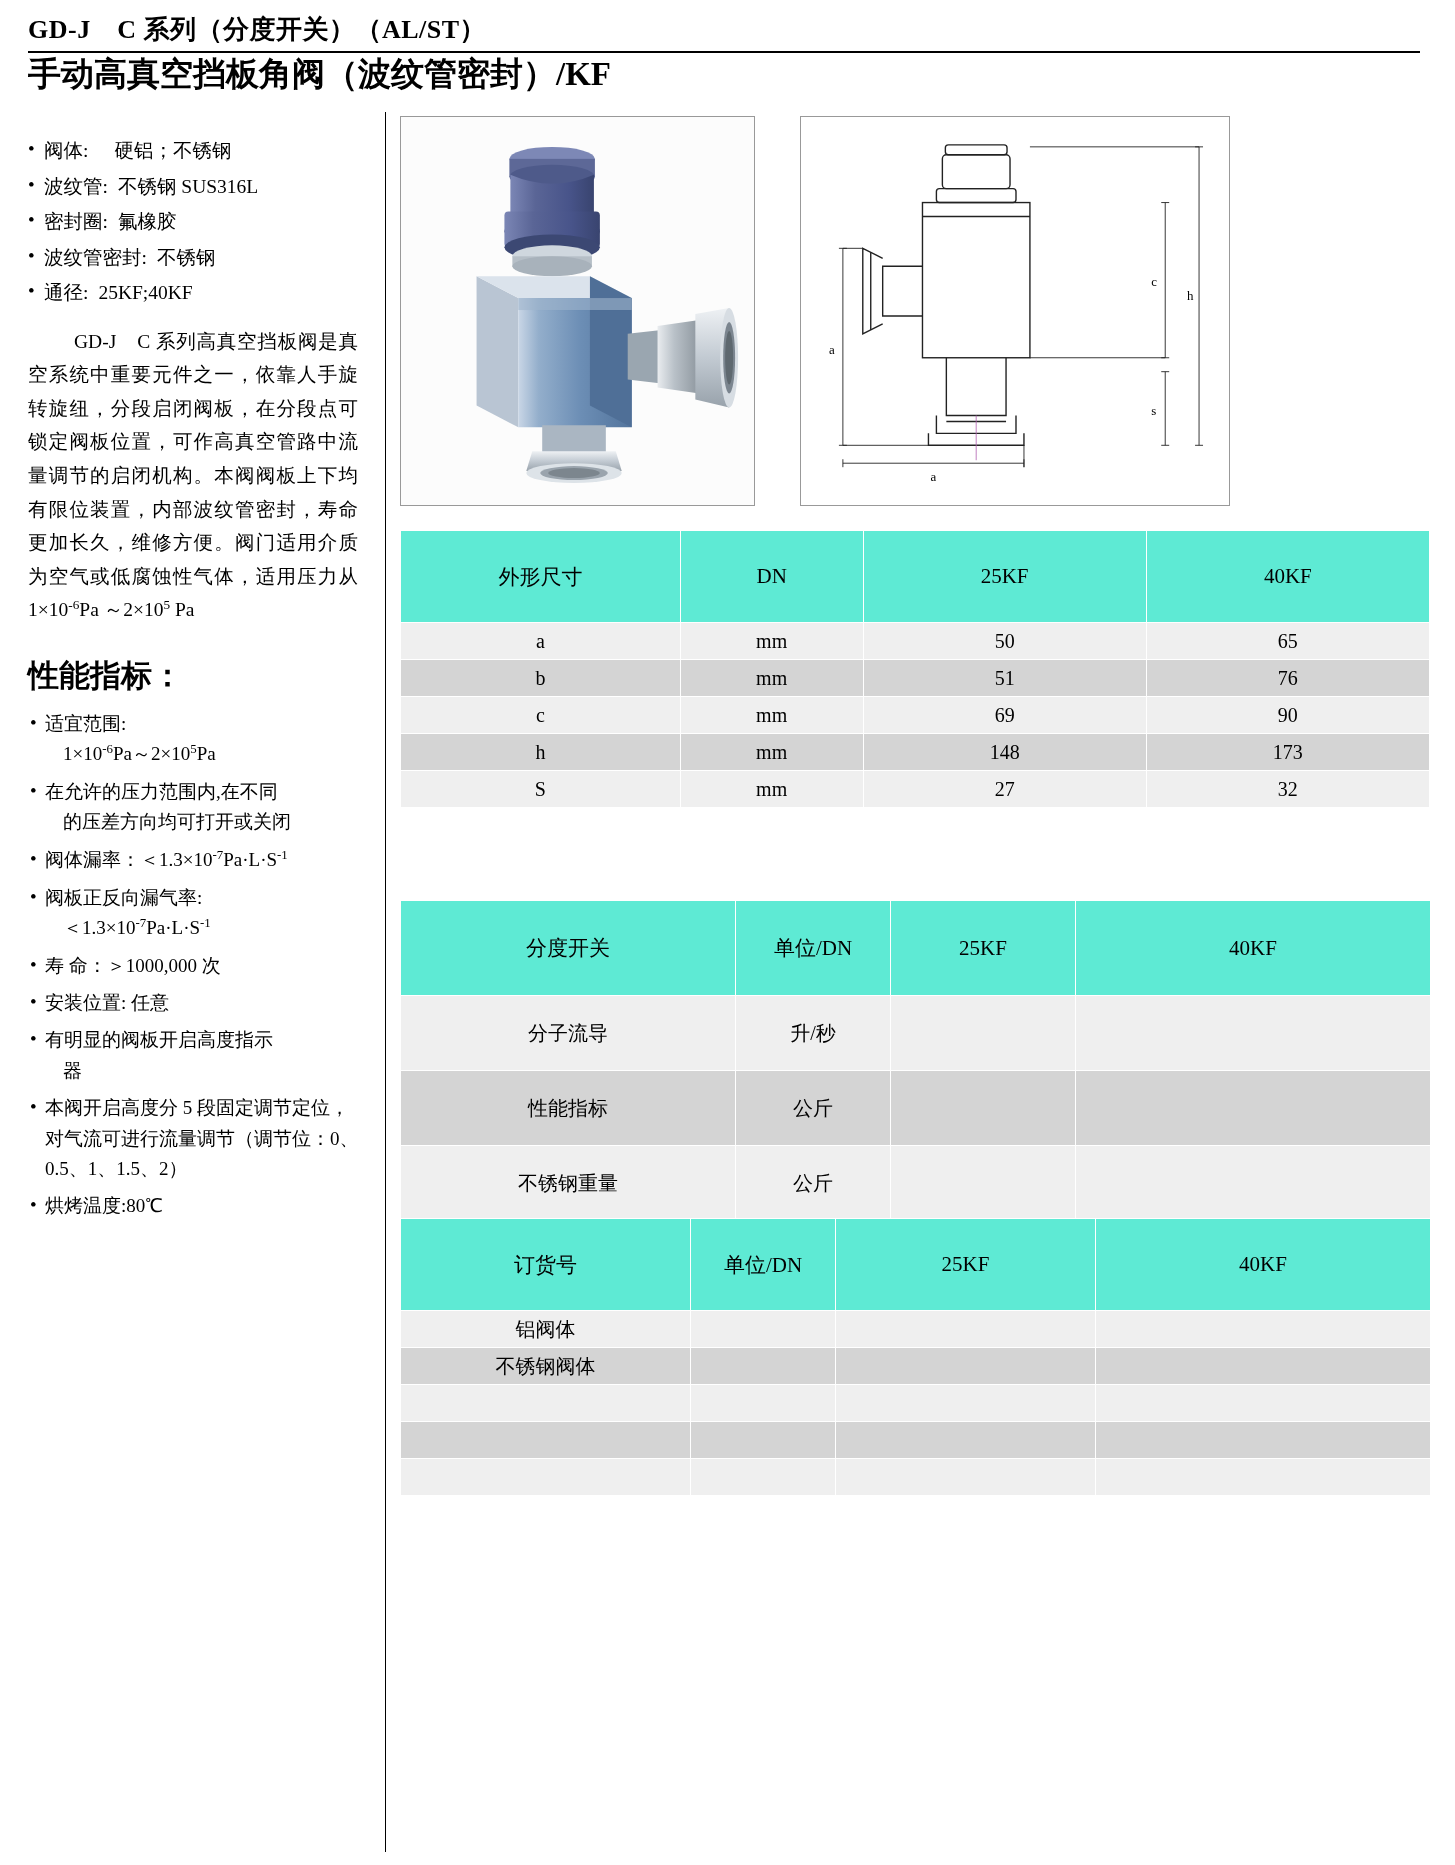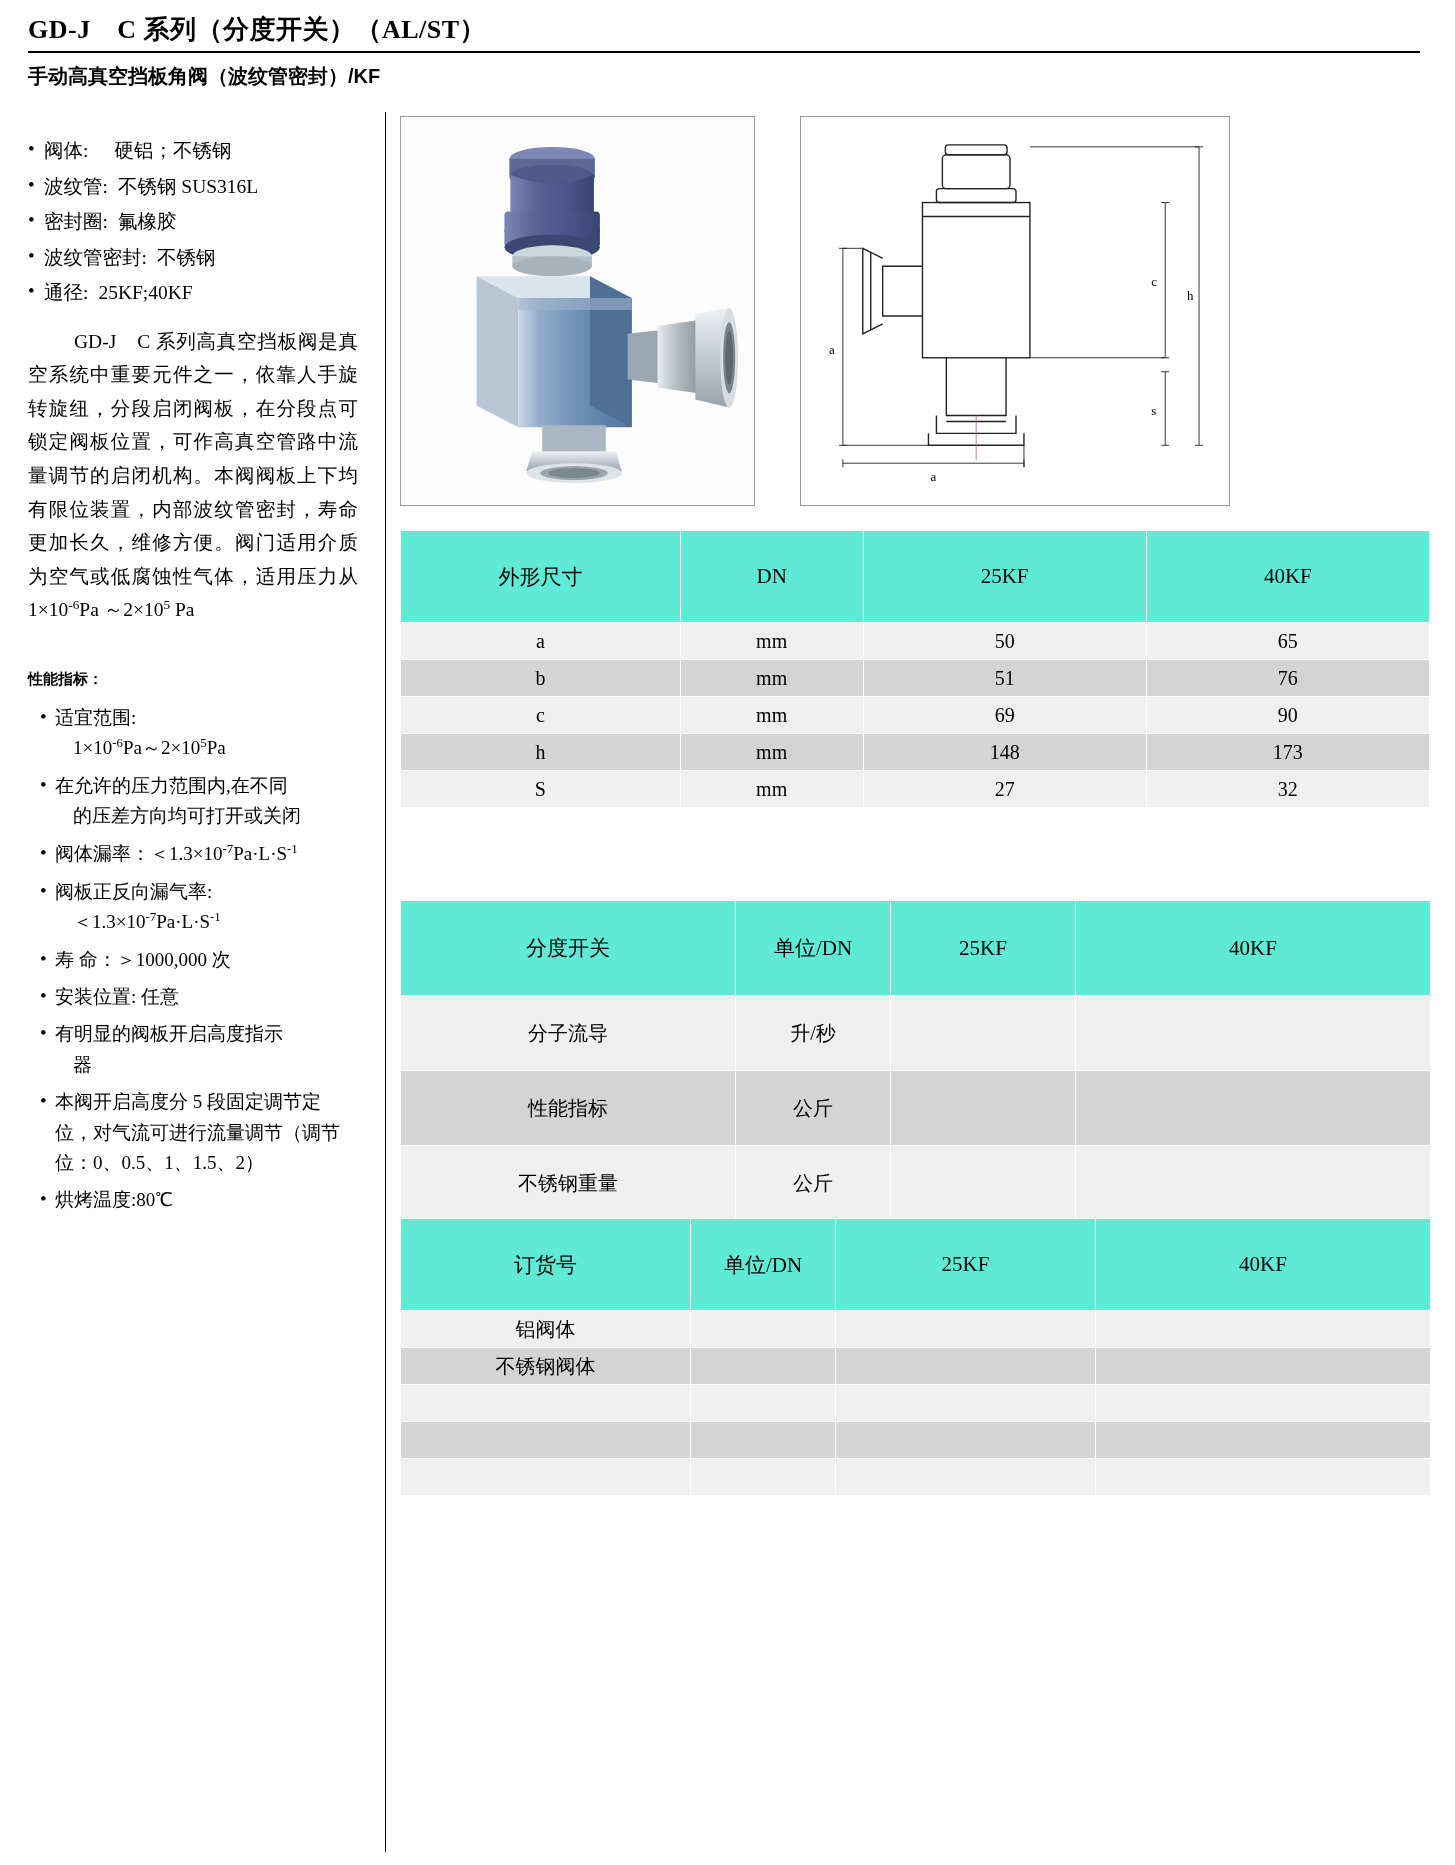--- a/index.html
+++ b/index.html
@@ -24,24 +24,23 @@
     letter-spacing: 0.5px;
     line-height: 1.25;
     white-space: nowrap;
   }
   .title-rule {
     border-bottom: 2px solid #000;
     margin-top: 4px;
     width: 1392px;
   }
   .title-sub {
-    font-family: Liberation Sans, sans-serif;
+    font-family: Liberation Serif, serif;
     font-weight: bold;
-    font-size: 20px;
-    margin-top: 10px;
+    font-size: 33px;
     line-height: 1.3;
     white-space: nowrap;
   }
 
   
   .left-col {
     position: absolute;
     left: 28px;
     top: 135px;
     width: 340px;
@@ -71,25 +70,25 @@
     font-size: 19.5px;
     line-height: 1.72;
     text-align: justify;
     text-justify: inter-ideograph;
     width: 330px;
   }
   .para .indent { display: inline-block; width: 46px; }
 
   .perf-title {
     font-weight: bold;
-    font-size: 15px;
-    margin-top: 40px;
+    font-size: 31px;
+    margin-top: 24px;
     margin-bottom: 8px;
   }
-  .perf-list { list-style: none; margin: 12px; padding: 0; font-size: 19px; line-height: 1.6; }
+  .perf-list { list-style: none; margin: 2px; padding: 0; font-size: 19px; line-height: 1.6; }
   .perf-list > li {
     position: relative;
     padding-left: 15px;
     margin-bottom: 7px;
   }
   .perf-list > li::before {
     content: "•";
     position: absolute;
     left: 0;
     top: -1px;

